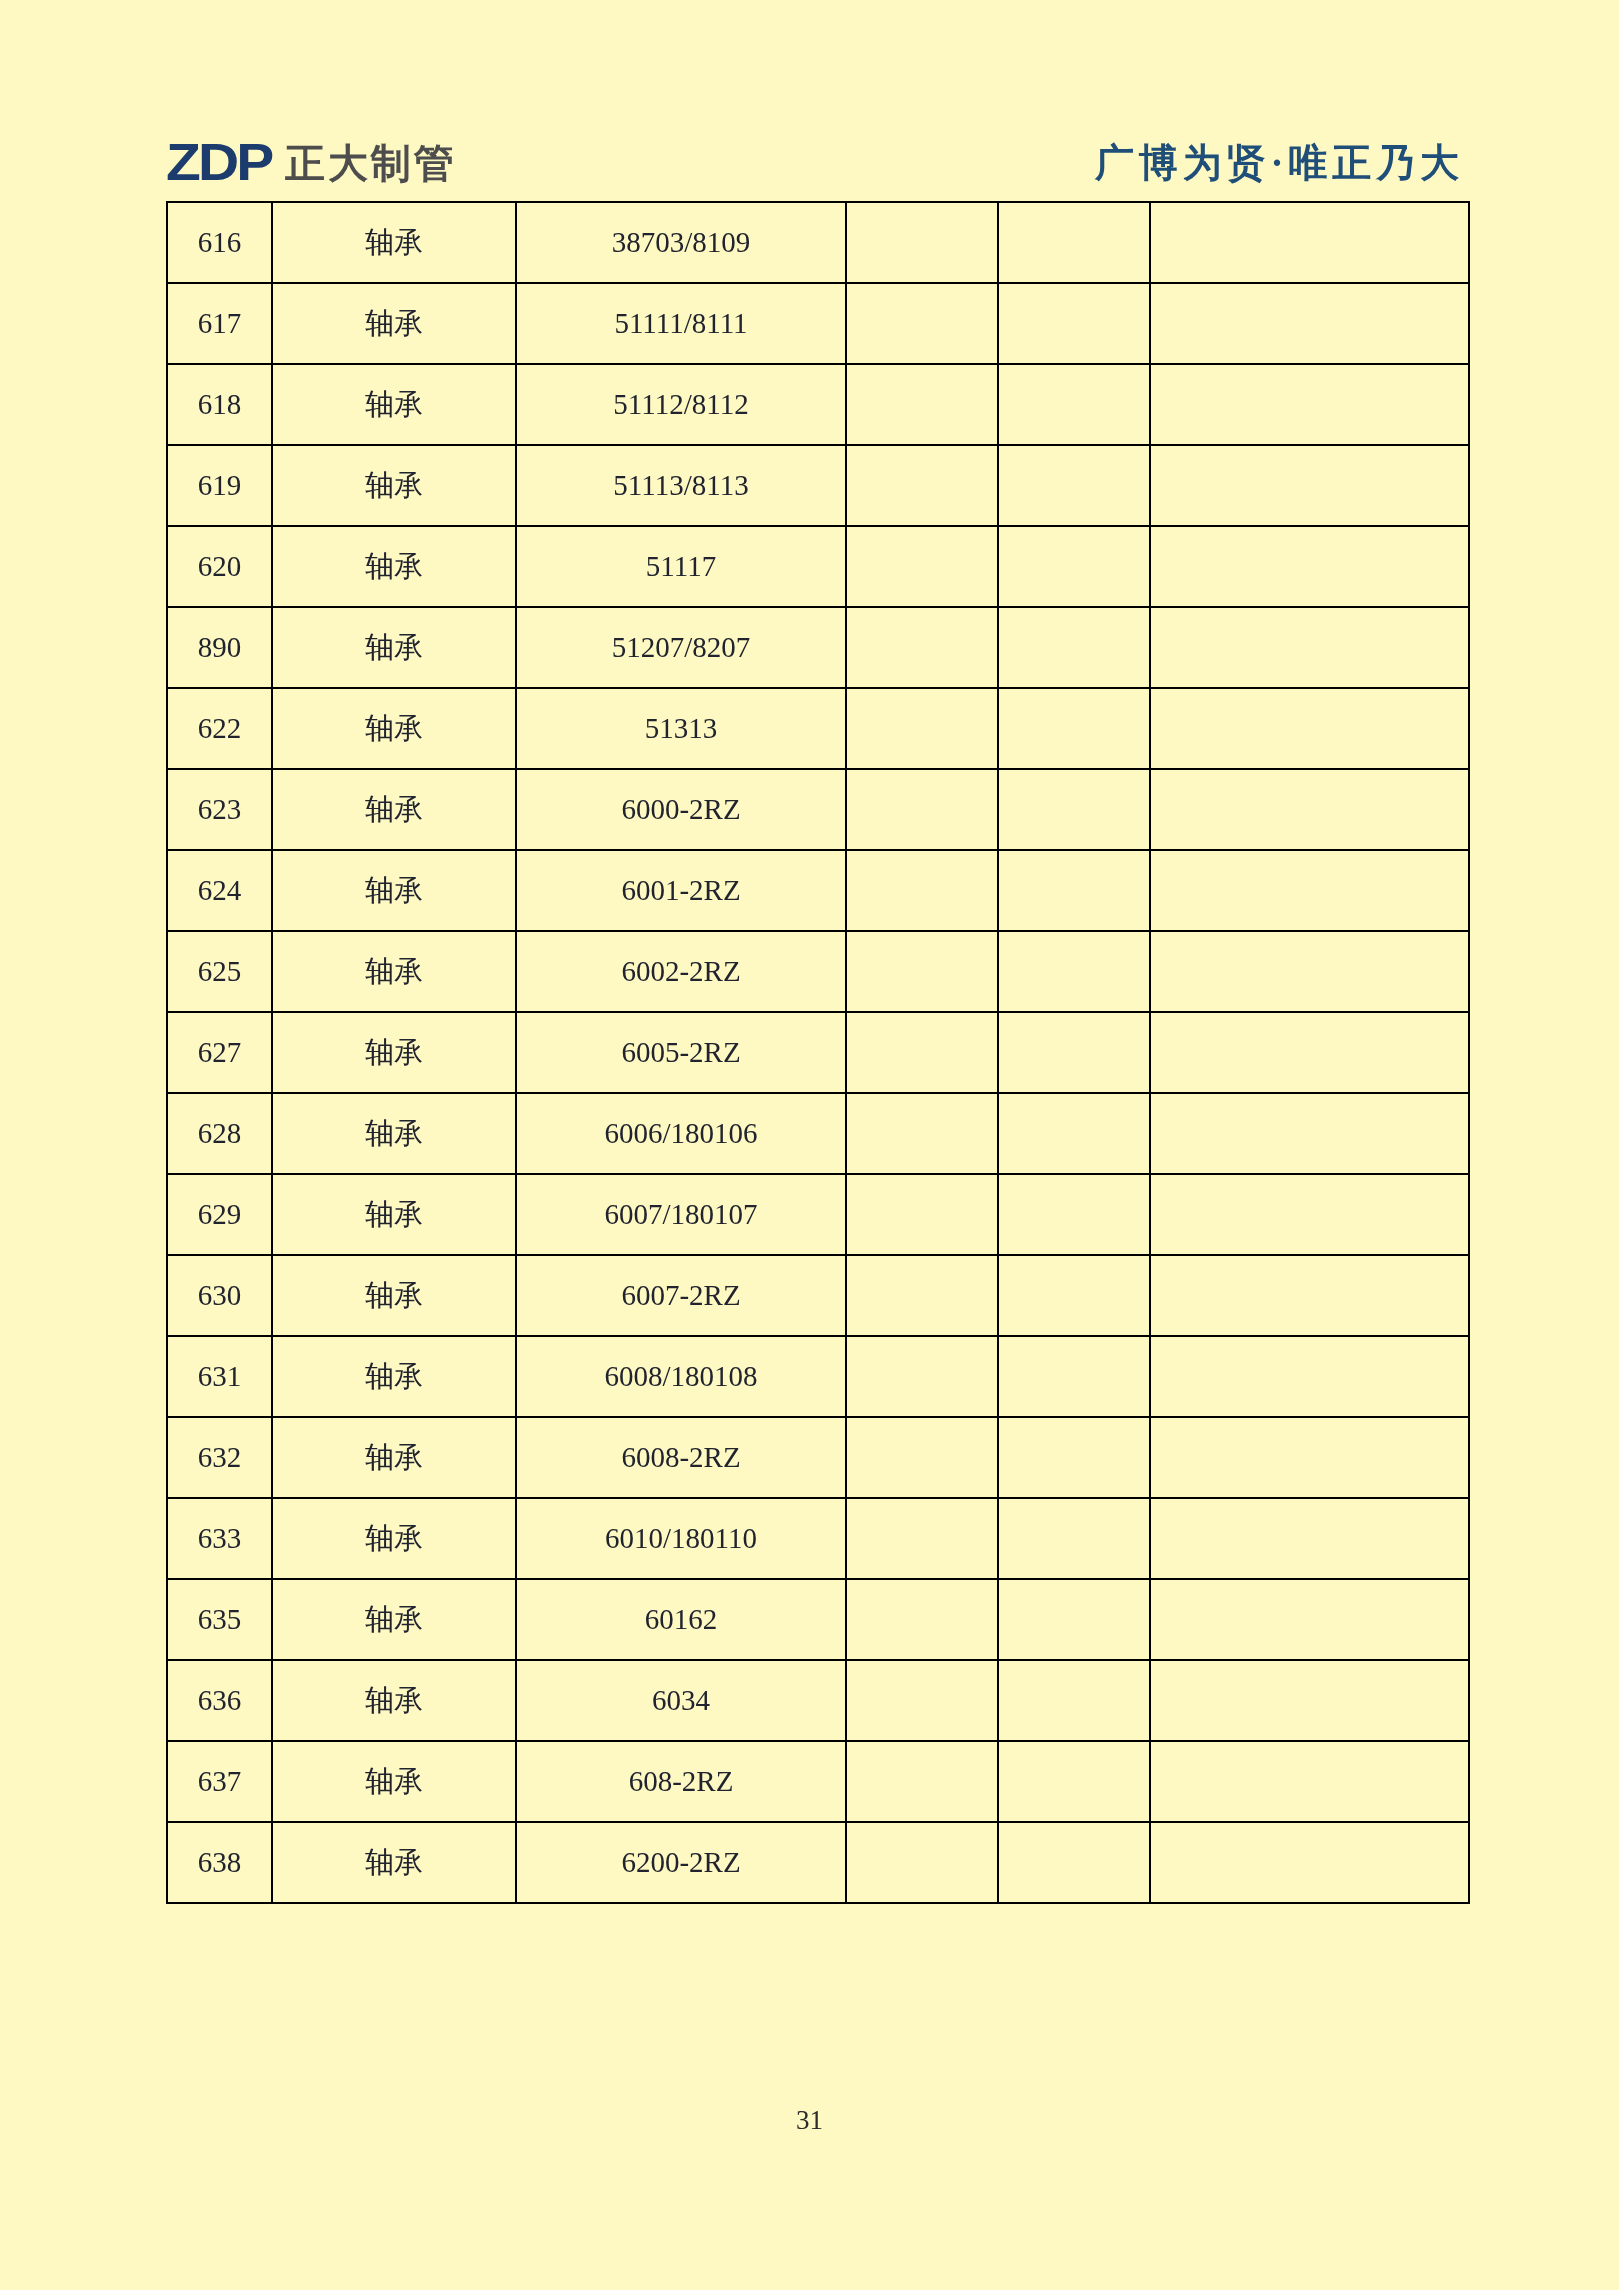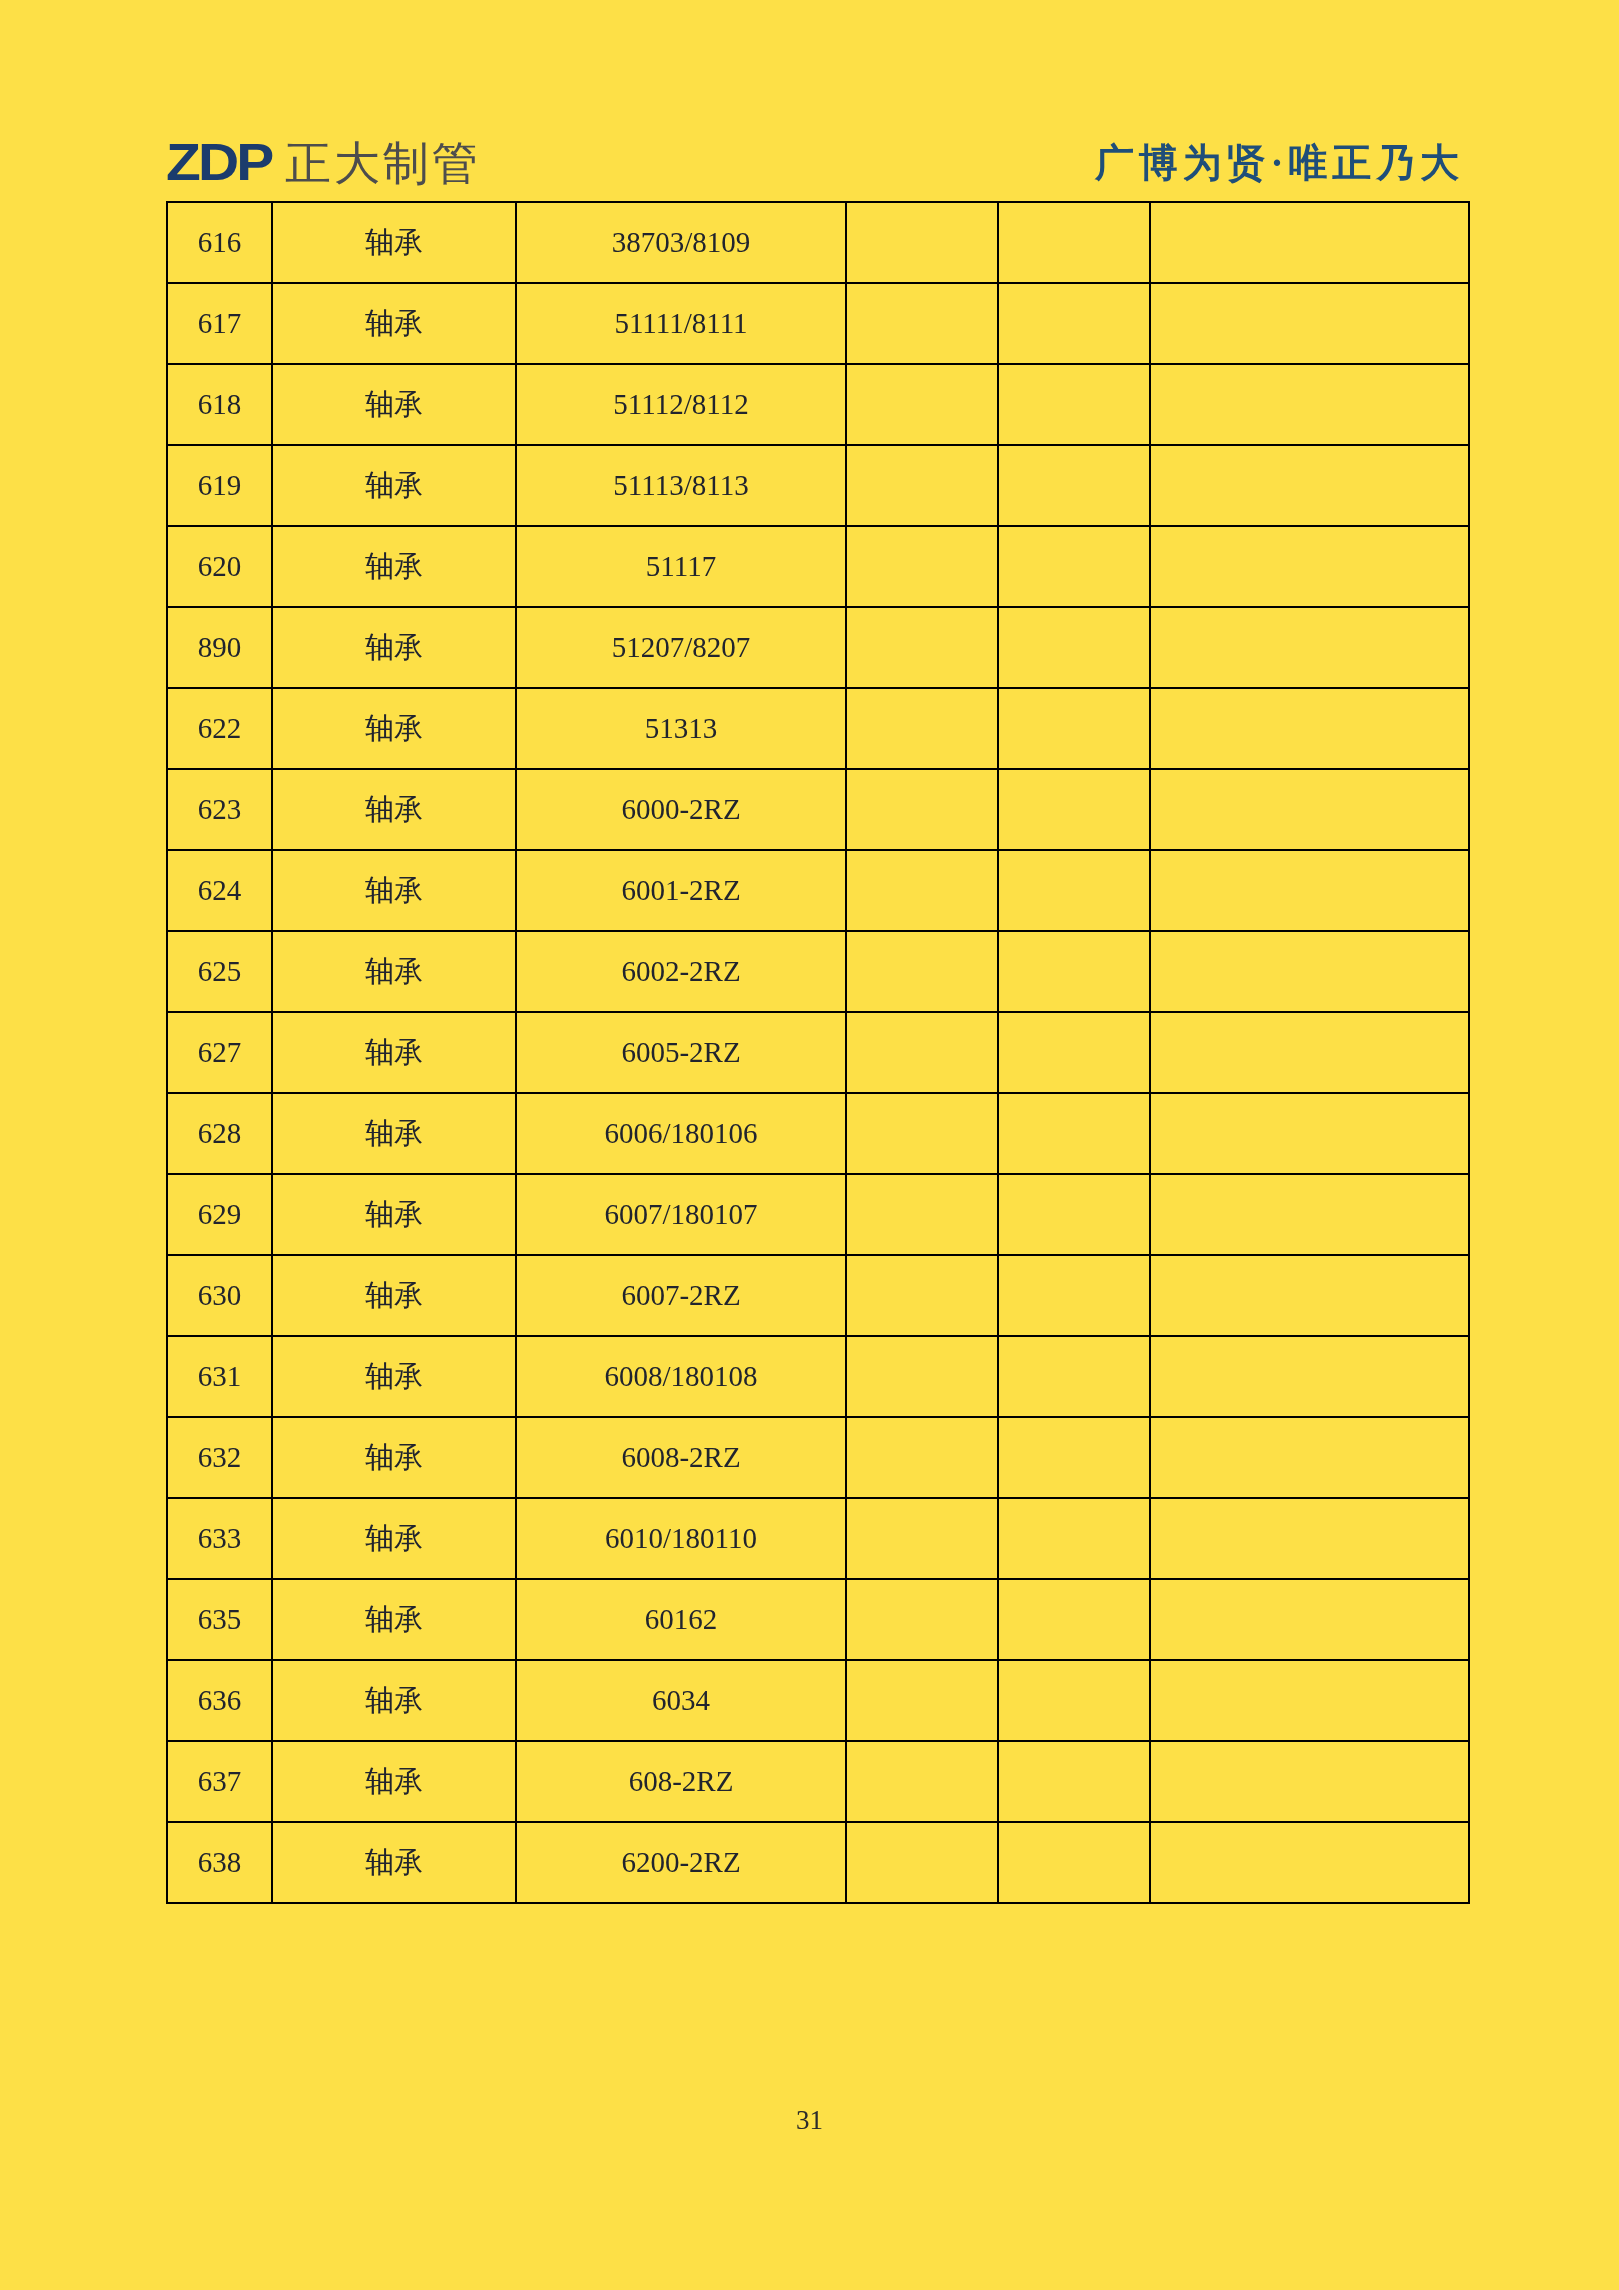--- a/index.html
+++ b/index.html
@@ -3,36 +3,36 @@
 <meta charset="utf-8">
 <style>
   * { margin: 0; padding: 0; box-sizing: border-box; }
   html, body { background: #ffffff; }
   body {
     font-family: "Liberation Serif", "DejaVu Serif", serif;
     width: 1619px; height: 2291px; position: relative; overflow: hidden;
   }
   .page {
     position: absolute; left: 0; top: 0; width: 1619px; height: 2291px;
-    background: #fde047;
+    background: #fef9c3;
   }
   
   .header {
     position: absolute; left: 166px; right: 155px; top: 135px; height: 55px;
     display: flex; align-items: center; justify-content: space-between;
   }
   .logo { display: flex; align-items: center; gap: 13.7px; }
   .logo-zdp {
     font-family: "Liberation Sans", "DejaVu Sans", sans-serif;
     font-weight: 900; font-size: 57px; line-height: 1;
     color: #1b3c6d; letter-spacing: -2.9px; transform: scaleY(0.92);
   }
   .logo-company {
     font-family: "Liberation Sans", "DejaVu Sans", sans-serif;
-    font-weight: 400; font-size: 46px; line-height: 1;
+    font-weight: 700; font-size: 40px; line-height: 1;
     color: #4d4d4d; letter-spacing: 2.9px;
   }
   .slogan {
     font-family: "Liberation Serif", "DejaVu Serif", serif;
     font-weight: 700; font-size: 39px; line-height: 1;
     color: #1f4e79; letter-spacing: 4.9px; white-space: nowrap;
   }
   
   table.parts {
     position: absolute; left: 166px; top: 201px;

